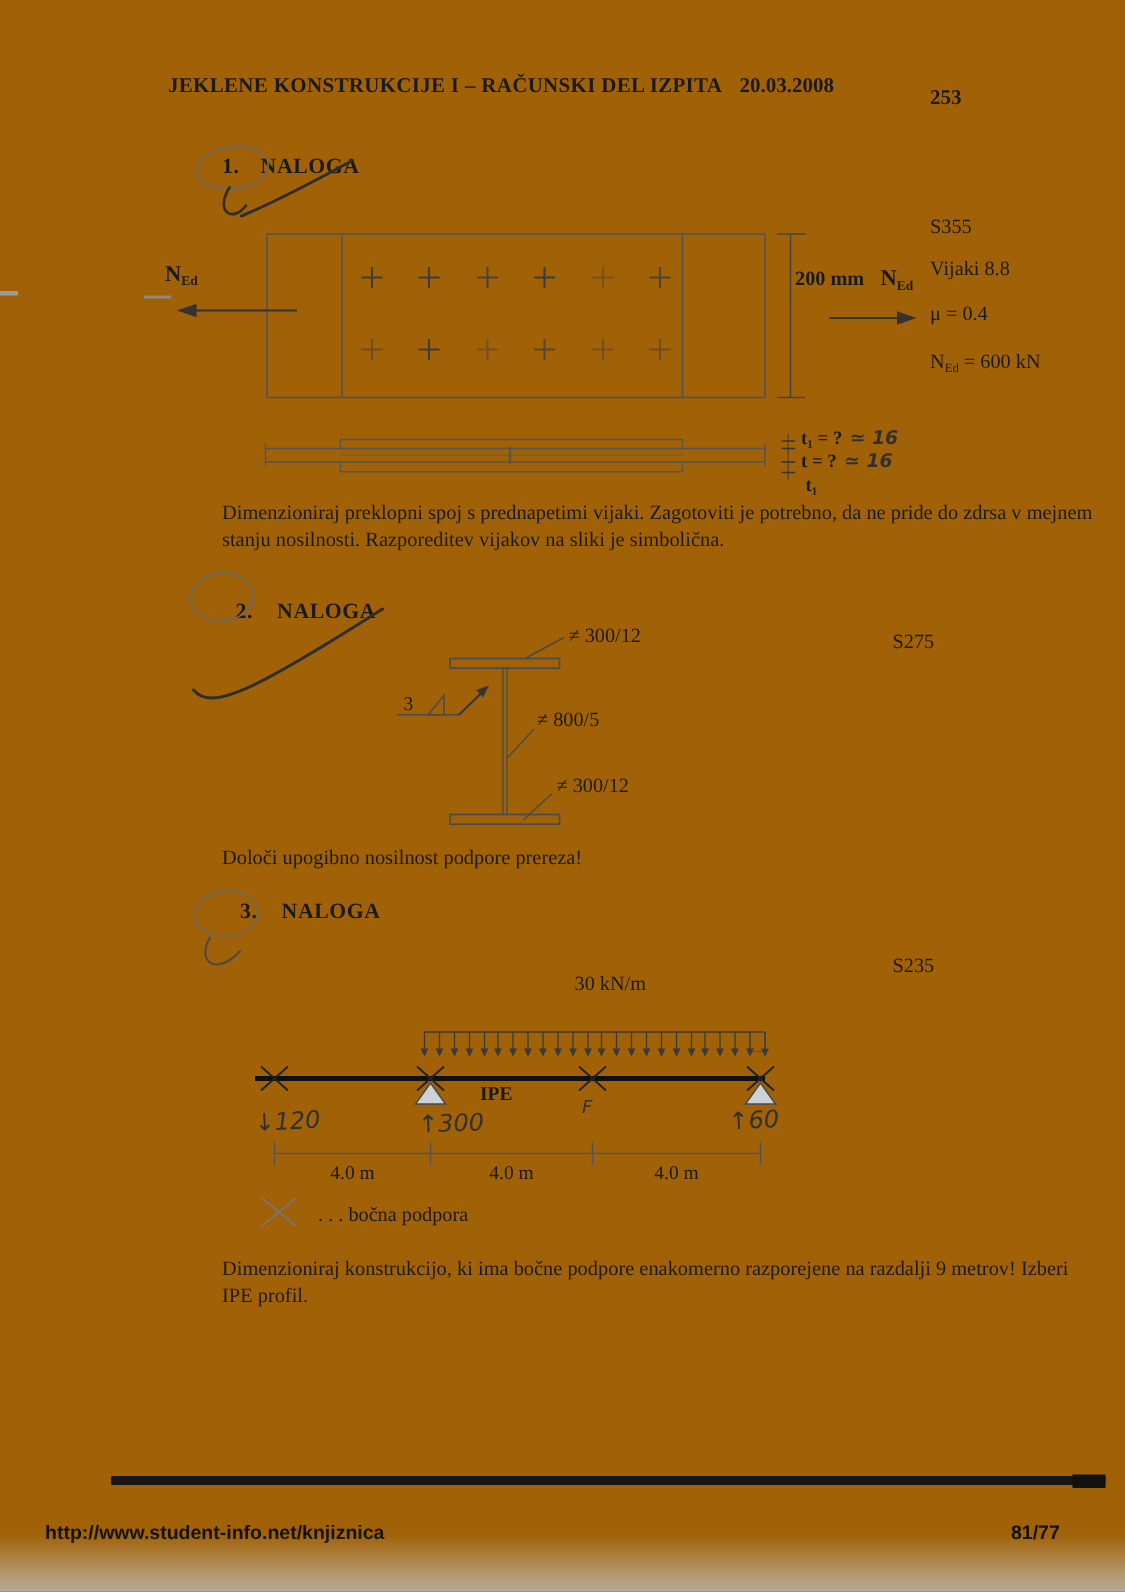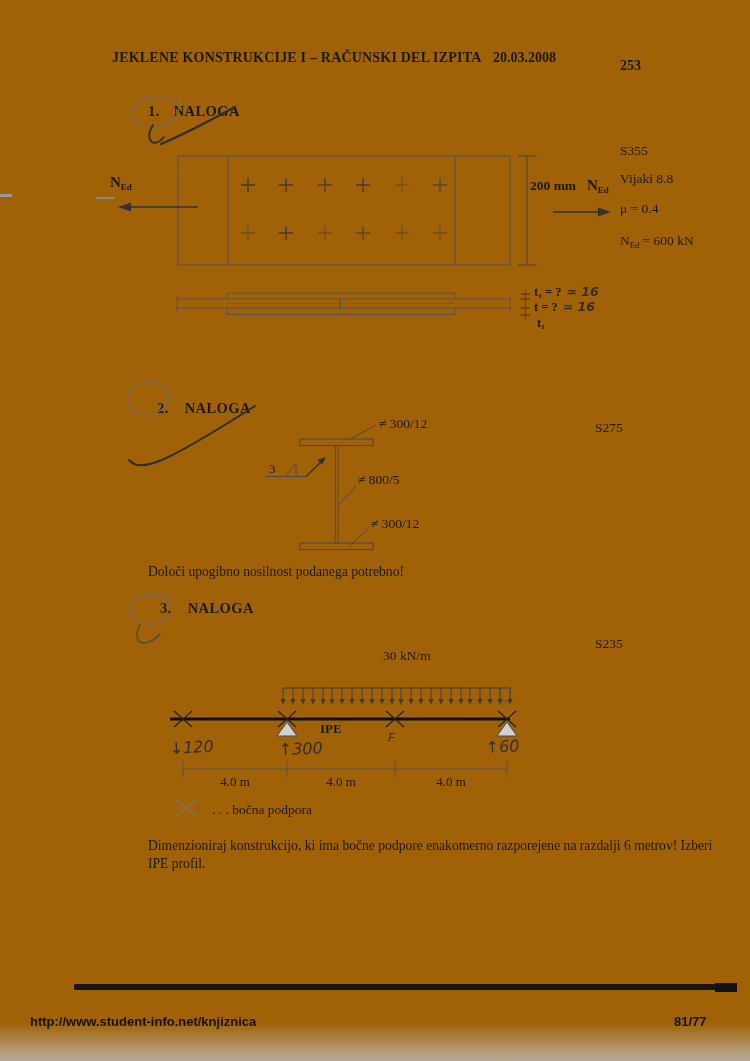--- a/index.html
+++ b/index.html
@@ -105,20 +105,21 @@
       <line x1="431" y1="180" x2="440" y2="180"></line>
       <line x1="431" y1="187" x2="440" y2="187"></line>
       <line x1="435.5" y1="161" x2="435.5" y2="192" opacity=".55"></line>
     </g>
 
     <text x="444" y="168" font-size="12.5" font-weight="bold"><tspan>t₁ = ?</tspan><tspan class="svghand" dx="5">≃ 16</tspan></text>
     <text x="444" y="183" font-size="12.5" font-weight="bold"><tspan>t = ?</tspan><tspan class="svghand" dx="5">≃ 16</tspan></text>
     <text x="447" y="199" font-size="12.5" font-weight="bold">t₁</text>
   </svg>
 
+  <div class="abs para print" style="left:148px;top:333px;width:584px;">Dimenzioniraj preklopni spoj s prednapetimi vijaki. Zagotoviti je potrebno, da ne pride do zdrsa v mejnem stanju nosilnosti. Razporeditev vijakov na sliki je simbolična.</div>
 
   <div class="abs heading print" style="left:157px;top:388px;margin-top:12px;">
     <span>2.</span>
     <span style="margin-left:12px;">NALOGA</span>
   </div>
   <svg class="abs" style="left:115px;top:378px;" width="160" height="100" viewBox="0 0 160 100">
     <ellipse cx="33" cy="20" rx="21" ry="16" fill="none" stroke="#6a6a6a" stroke-width="1.1" transform="rotate(-5 33 20)"></ellipse>
     <path d="M14,82 C26,96 52,84 140,28" fill="none" stroke="#2e2e2e" stroke-width="2" stroke-linecap="round"></path>
   </svg>
 
@@ -140,21 +141,21 @@
 
     <g>
       <text x="149" y="68" font-size="13">3</text>
       <line x1="145" y1="71.5" x2="186" y2="71.5" stroke="#4a4a4a" stroke-width="1"></line>
       <polygon points="176,58.5 176,71.5 165.5,71.5" fill="none" stroke="#4a4a4a" stroke-width="1"></polygon>
       <line x1="186" y1="71.5" x2="203" y2="55" stroke="#333" stroke-width="1.2"></line>
       <path d="M206,52 L197.5,55 L202,60 Z" fill="#333"></path>
     </g>
   </svg>
 
-  <div class="abs para print" style="left:148px;top:563px;width:500px;">Določi upogibno nosilnost podanega potrebno!</div>
+  <div class="abs para print" style="left:148px;top:563px;width:500px;">Določi upogibno nosilnost podpore prereza!</div>
 
   <div class="abs heading print" style="left:160px;top:600px;">
     <span>3.</span>
     <span style="margin-left:12px;">NALOGA</span>
   </div>
   <svg class="abs" style="left:118px;top:590px;" width="120" height="70" viewBox="0 0 120 70">
     <ellipse cx="33" cy="19" rx="21" ry="15" fill="none" stroke="#6a6a6a" stroke-width="1.1" transform="rotate(-6 33 19)"></ellipse>
     <path d="M22,35 C12,53 28,60 42,44" fill="none" stroke="#4a4a4a" stroke-width="1.4" stroke-linecap="round"></path>
   </svg>
 
@@ -226,21 +227,21 @@
     <text x="115" y="158" font-size="13" text-anchor="middle">4.0 m</text>
     <text x="221" y="158" font-size="13" text-anchor="middle">4.0 m</text>
     <text x="331" y="158" font-size="13" text-anchor="middle">4.0 m</text>
 
     <g>
       <path d="M55,171 L77,189 M55,189 L77,171" stroke="#777" stroke-width="1.2"></path>
       <text x="92" y="186" font-size="13.5">. . . bočna podpora</text>
     </g>
   </svg>
 
-  <div class="abs para print" style="left:148px;top:837px;width:586px;">Dimenzioniraj konstrukcijo, ki ima bočne podpore enakomerno razporejene na razdalji 6 metrov! Izberi IPE profil.</div>
+  <div class="abs para print" style="left:148px;top:837px;width:586px;">Dimenzioniraj konstrukcijo, ki ima bočne podpore enakomerno razporejene na razdalji 9 metrov! Izberi IPE profil.</div>
 
   <div class="abs" style="left:74px;top:984px;width:663px;height:6px;background:#161616;border-radius:1px;"></div>
   <div class="abs" style="left:715px;top:983px;width:22px;height:9px;background:#111;"></div>
   <div class="abs footer-url" style="left:30px;top:1014px;">http://www.student-info.net/knjiznica</div>
   <div class="abs footer-url" style="left:674px;top:1014px;">81/77</div>
 
   <div id="bottom-tint"></div>
 </div>
 
 </body></html>

